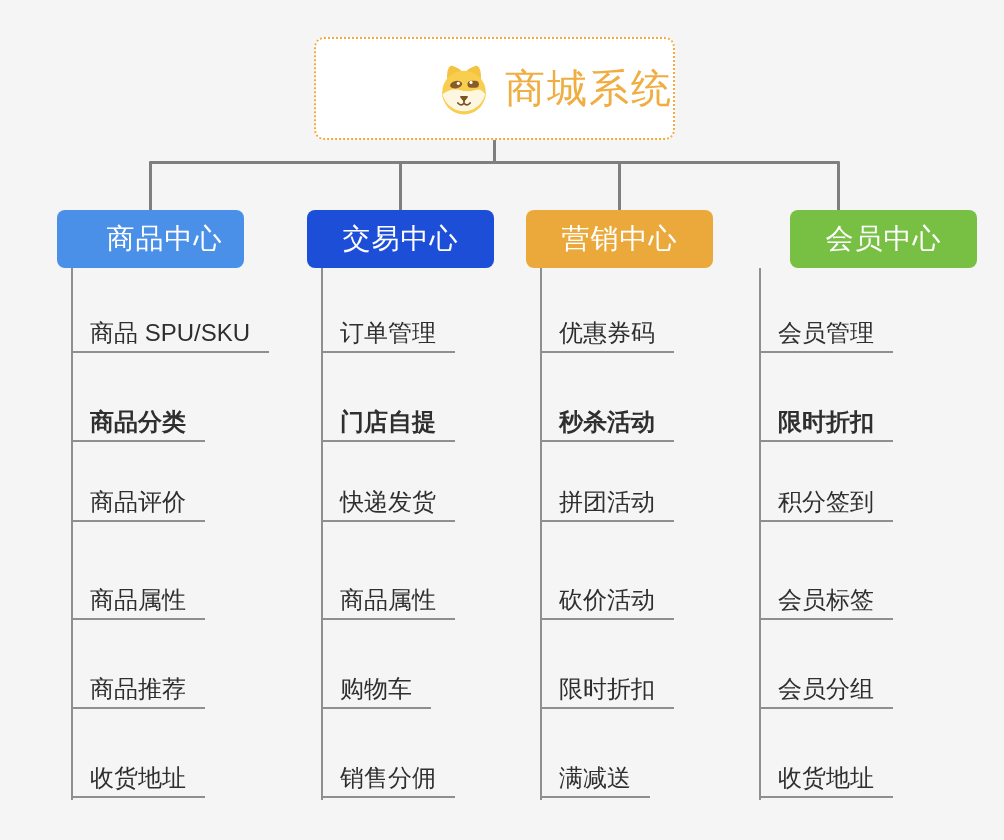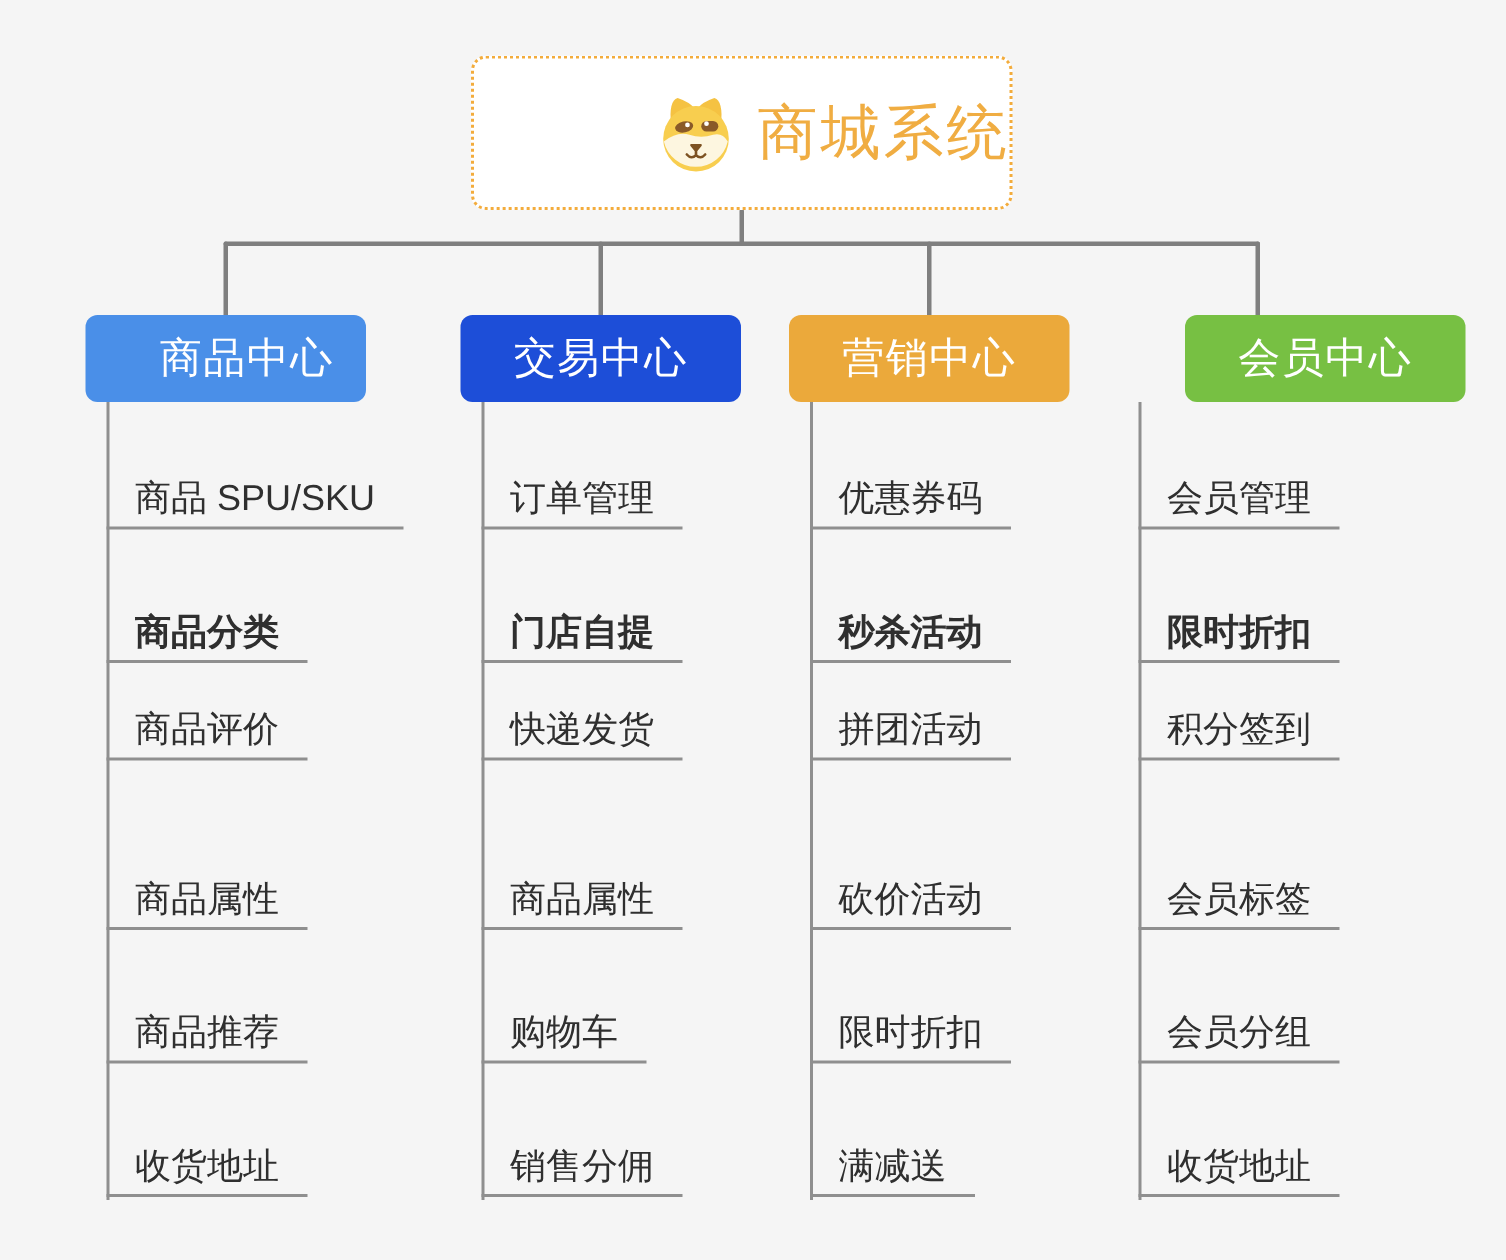--- a/index.html
+++ b/index.html
@@ -46,21 +46,21 @@
 
   
   .leaf{
     position:absolute; white-space:nowrap;
     height:35px; line-height:30px; padding:0 19px;
     border-bottom:2px solid #8f8f8f;
     font-size:24px; color:#2f2f2f; text-align:center;
   }
   .leaf.c0{ left:71px; }  .leaf.c1{ left:321px; }
   .leaf.c2{ left:540px; } .leaf.c3{ left:759px; }
-  .leaf.r0{ top:318px; } .leaf.r1{ top:407px;font-weight:bold; } .leaf.r2{ top:472px; }
+  .leaf.r0{ top:318px; } .leaf.r1{ top:407px;font-weight:bold; } .leaf.r2{ top:487px; }
   .leaf.r3{ top:585px; } .leaf.r4{ top:674px; } .leaf.r5{ top:763px; }
 </style>
 </head>
 <body>
 
 <div class="canvas">
 
   <div class="conn root-stub"></div>
   <div class="conn h-line"></div>
   <div class="conn stub s0"></div>

